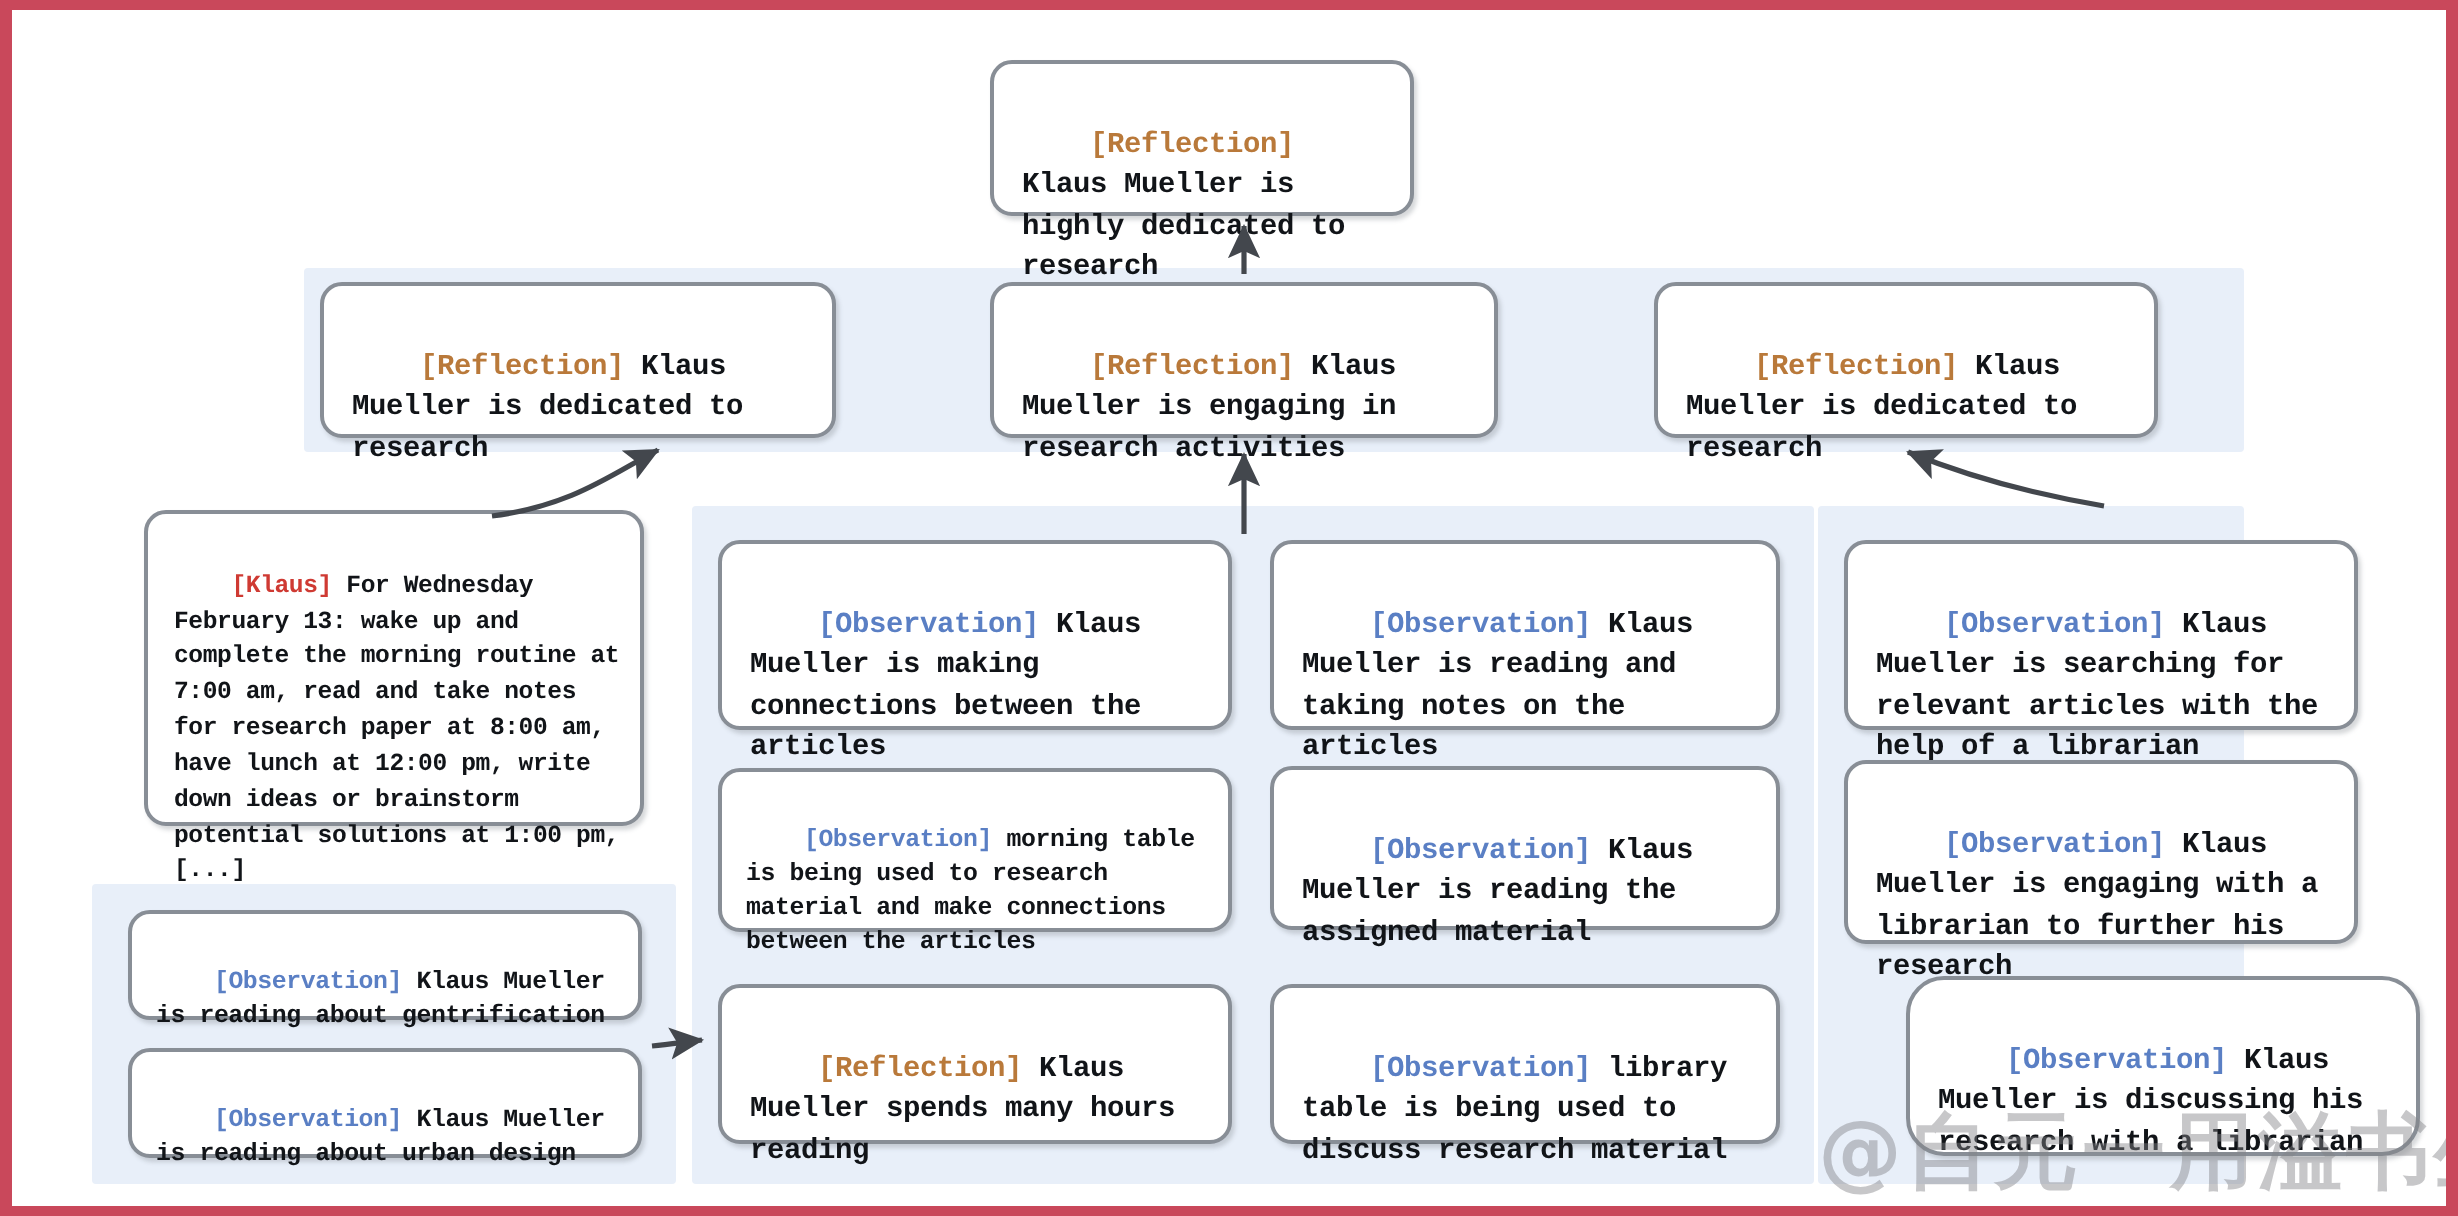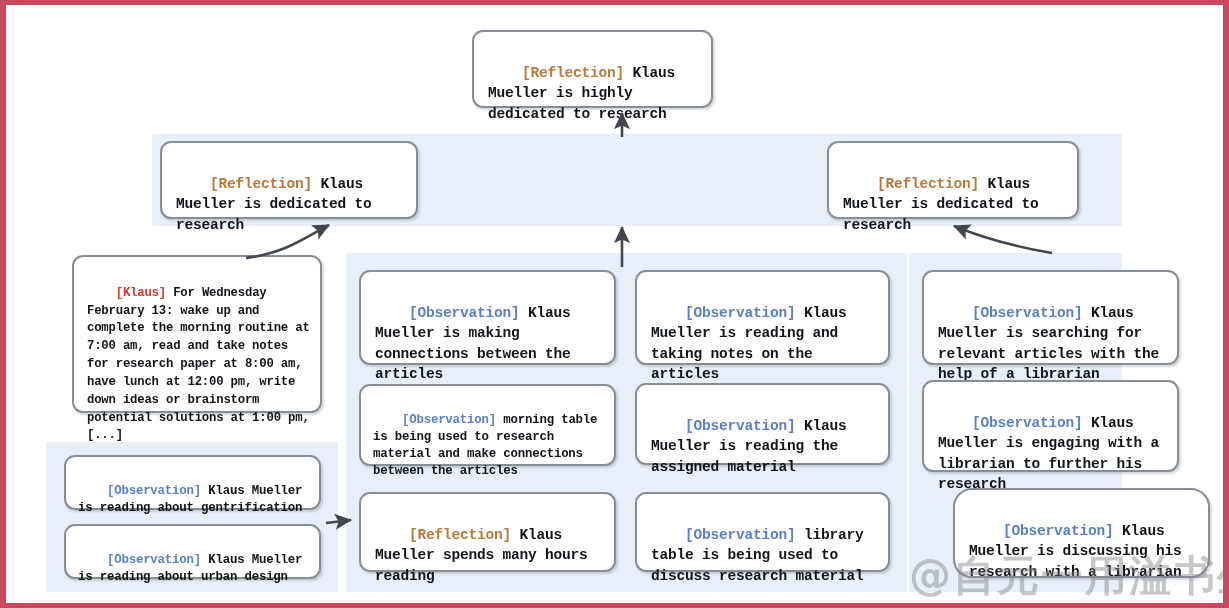--- a/index.html
+++ b/index.html
@@ -87,28 +87,31 @@
   <div class="panel" style="left:146px; top:129px; width:970px; height:92px;"></div>
 
   <div class="panel" style="left:40px; top:437px; width:292px; height:150px;"></div>
 
   <div class="panel" style="left:340px; top:248px; width:283px; height:339px;"></div>
 
   <div class="panel" style="left:620px; top:248px; width:281px; height:339px;"></div>
 
   <div class="panel" style="left:903px; top:248px; width:213px; height:339px;"></div>
 
-  <div class="node" style="left:466px; top:25px; width:241px; height:78px;">
+  <div class="node" style="left:489px; top:25px; width:212px; height:78px;">
     <span class="tag tag-reflection">[Reflection]</span><span> Klaus Mueller is highly dedicated to research</span>
   </div>
 
   <div class="node" style="left:154px; top:136px; width:258px; height:78px;">
     <span class="tag tag-reflection">[Reflection]</span><span> Klaus Mueller is dedicated to research</span>
   </div>
 
+  <div class="node" style="left:489px; top:136px; width:254px; height:78px;">
+    <span class="tag tag-reflection">[Reflection]</span><span> Klaus Mueller is engaging in research activities</span>
+  </div>
 
   <div class="node" style="left:821px; top:136px; width:252px; height:78px;">
     <span class="tag tag-reflection">[Reflection]</span><span> Klaus Mueller is dedicated to research</span>
   </div>
 
   <div class="node plan" style="left:66px; top:250px; width:250px; height:158px;">
     <span class="tag tag-plan">[Klaus]</span><span> For Wednesday February 13: wake up and complete the morning routine at 7:00 am, read and take notes for research paper at 8:00 am, have lunch at 12:00 pm, write down ideas or brainstorm potential solutions at 1:00 pm, [...]</span>
   </div>
 
   <div class="node sm" style="left:58px; top:450px; width:257px; height:55px;">

